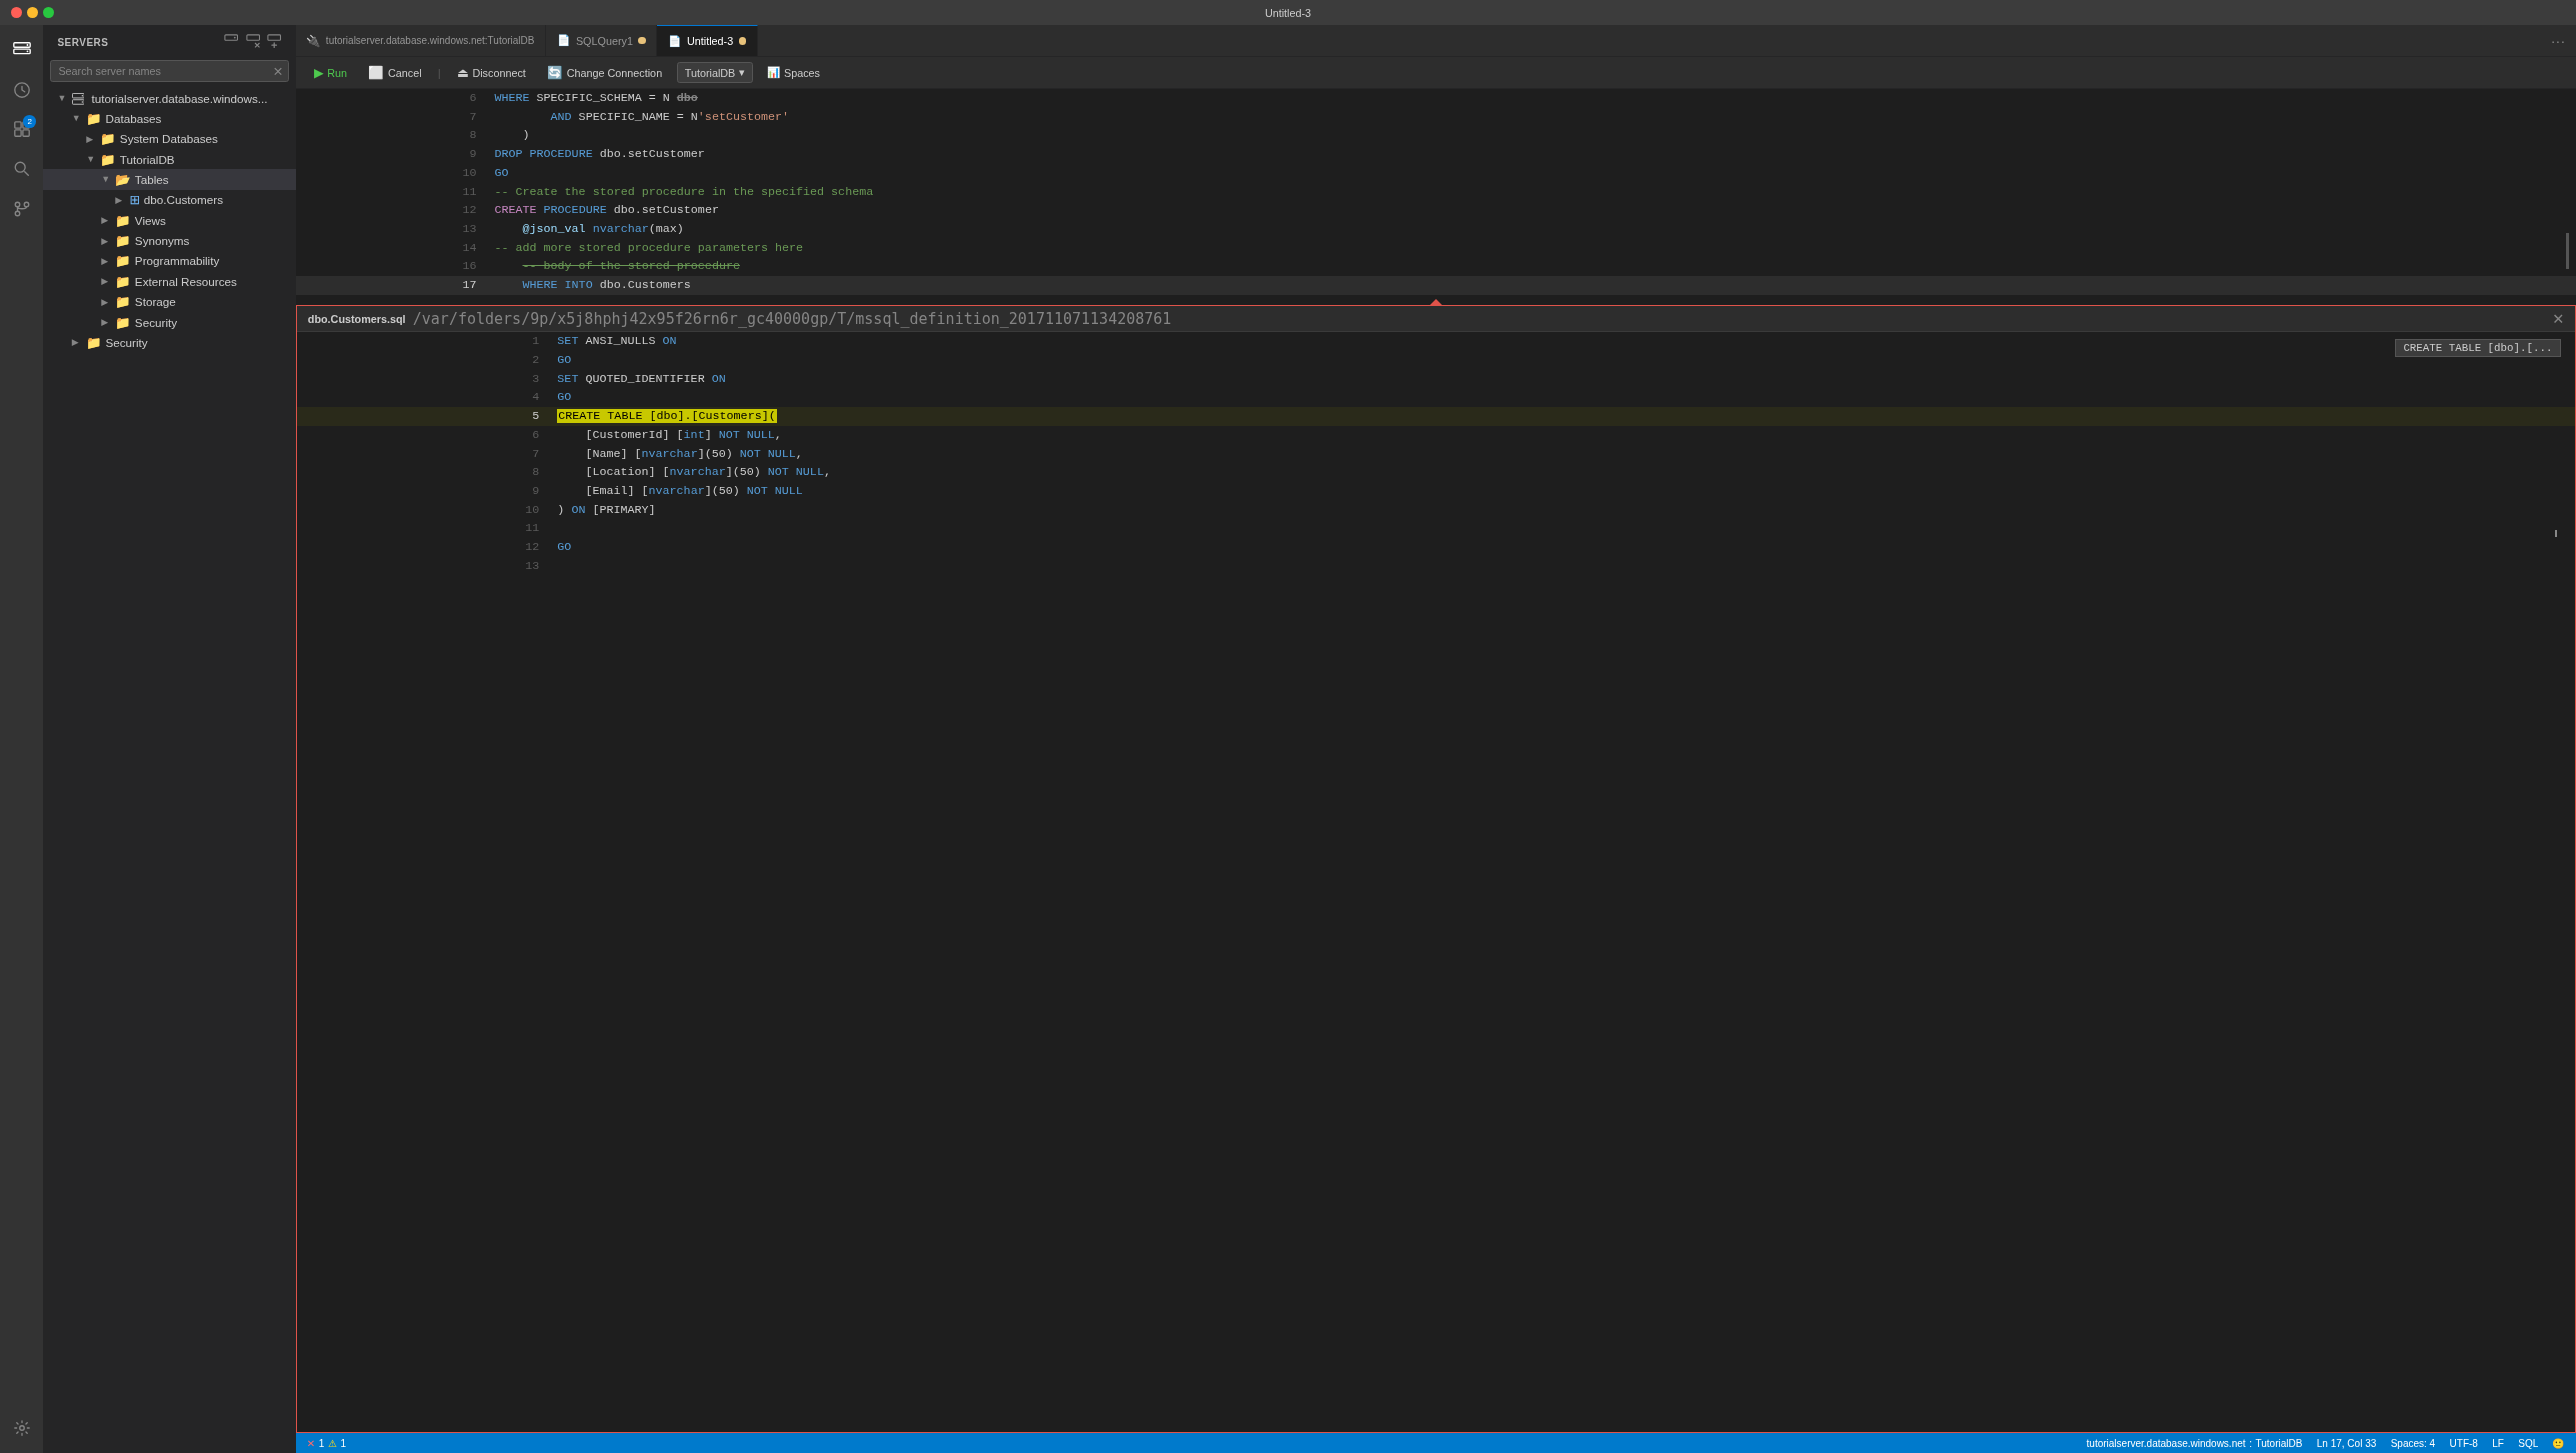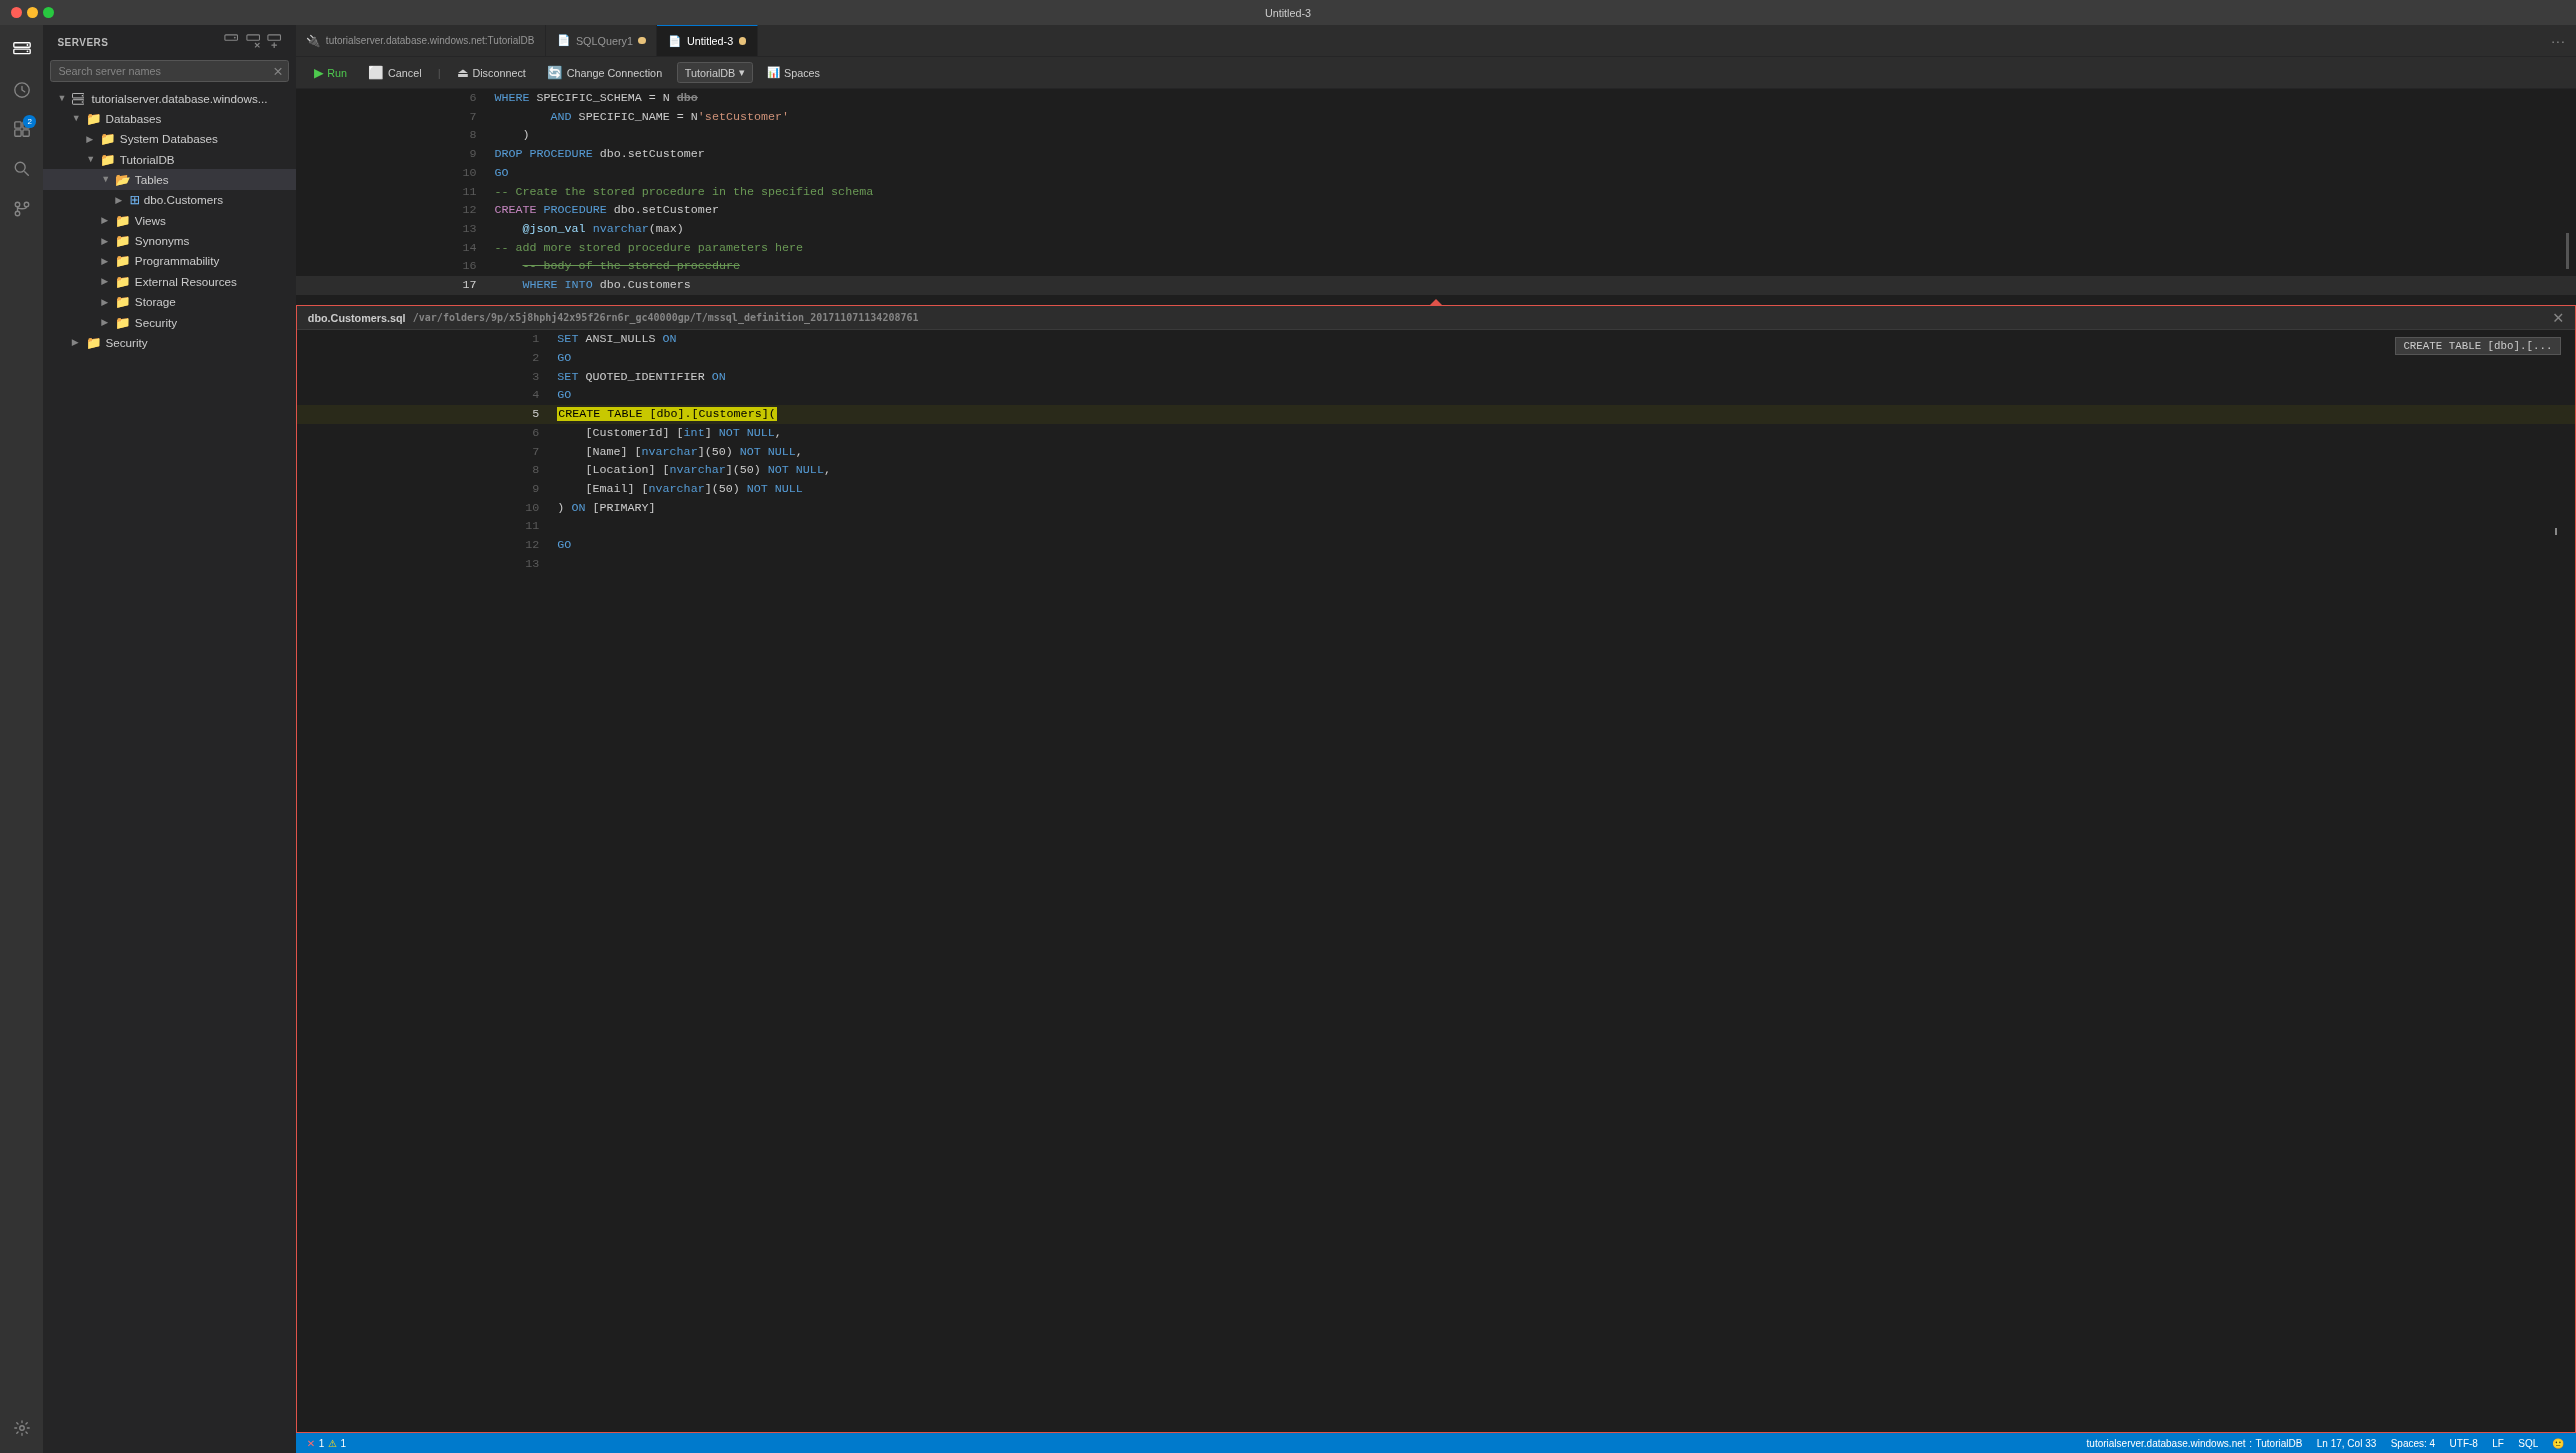--- a/index.html
+++ b/index.html
@@ -744,21 +744,21 @@
         </div>
 
         <div style="position:absolute; right:7.2px; top:144px; width:2.7px; height:36px; background:#555;"></div>
       </div>
 
       <div class="peek-overlay">
         <div class="peek-header">
 
           <div style="position:absolute; top:-7.2px; left:50%; transform:translateX(-50%); width:0; height:0; border-left:7.2px solid transparent; border-right:7.2px solid transparent; border-bottom:7.2px solid #e0534a;"></div>
           <span style="color:#cccccc; font-weight:600;">dbo.Customers.sql</span>
-          <span style="color:#858585; font-size:10px; font-family:monospace;font-weight:bold;">/var/folders/9p/x5j8hphj42x95f26rn6r_gc40000gp/T/mssql_definition_201711071134208761</span>
+          <span style="color:#858585; font-size:15px; font-family:monospace;">/var/folders/9p/x5j8hphj42x95f26rn6r_gc40000gp/T/mssql_definition_201711071134208761</span>
           <span class="peek-close">✕</span>
         </div>
 
         <div class="peek-editor" style="position:relative;">
 
           <div class="hint-box">CREATE TABLE [dbo].[...</div>
 
           <div class="code-content">
 
             <div class="code-line">

